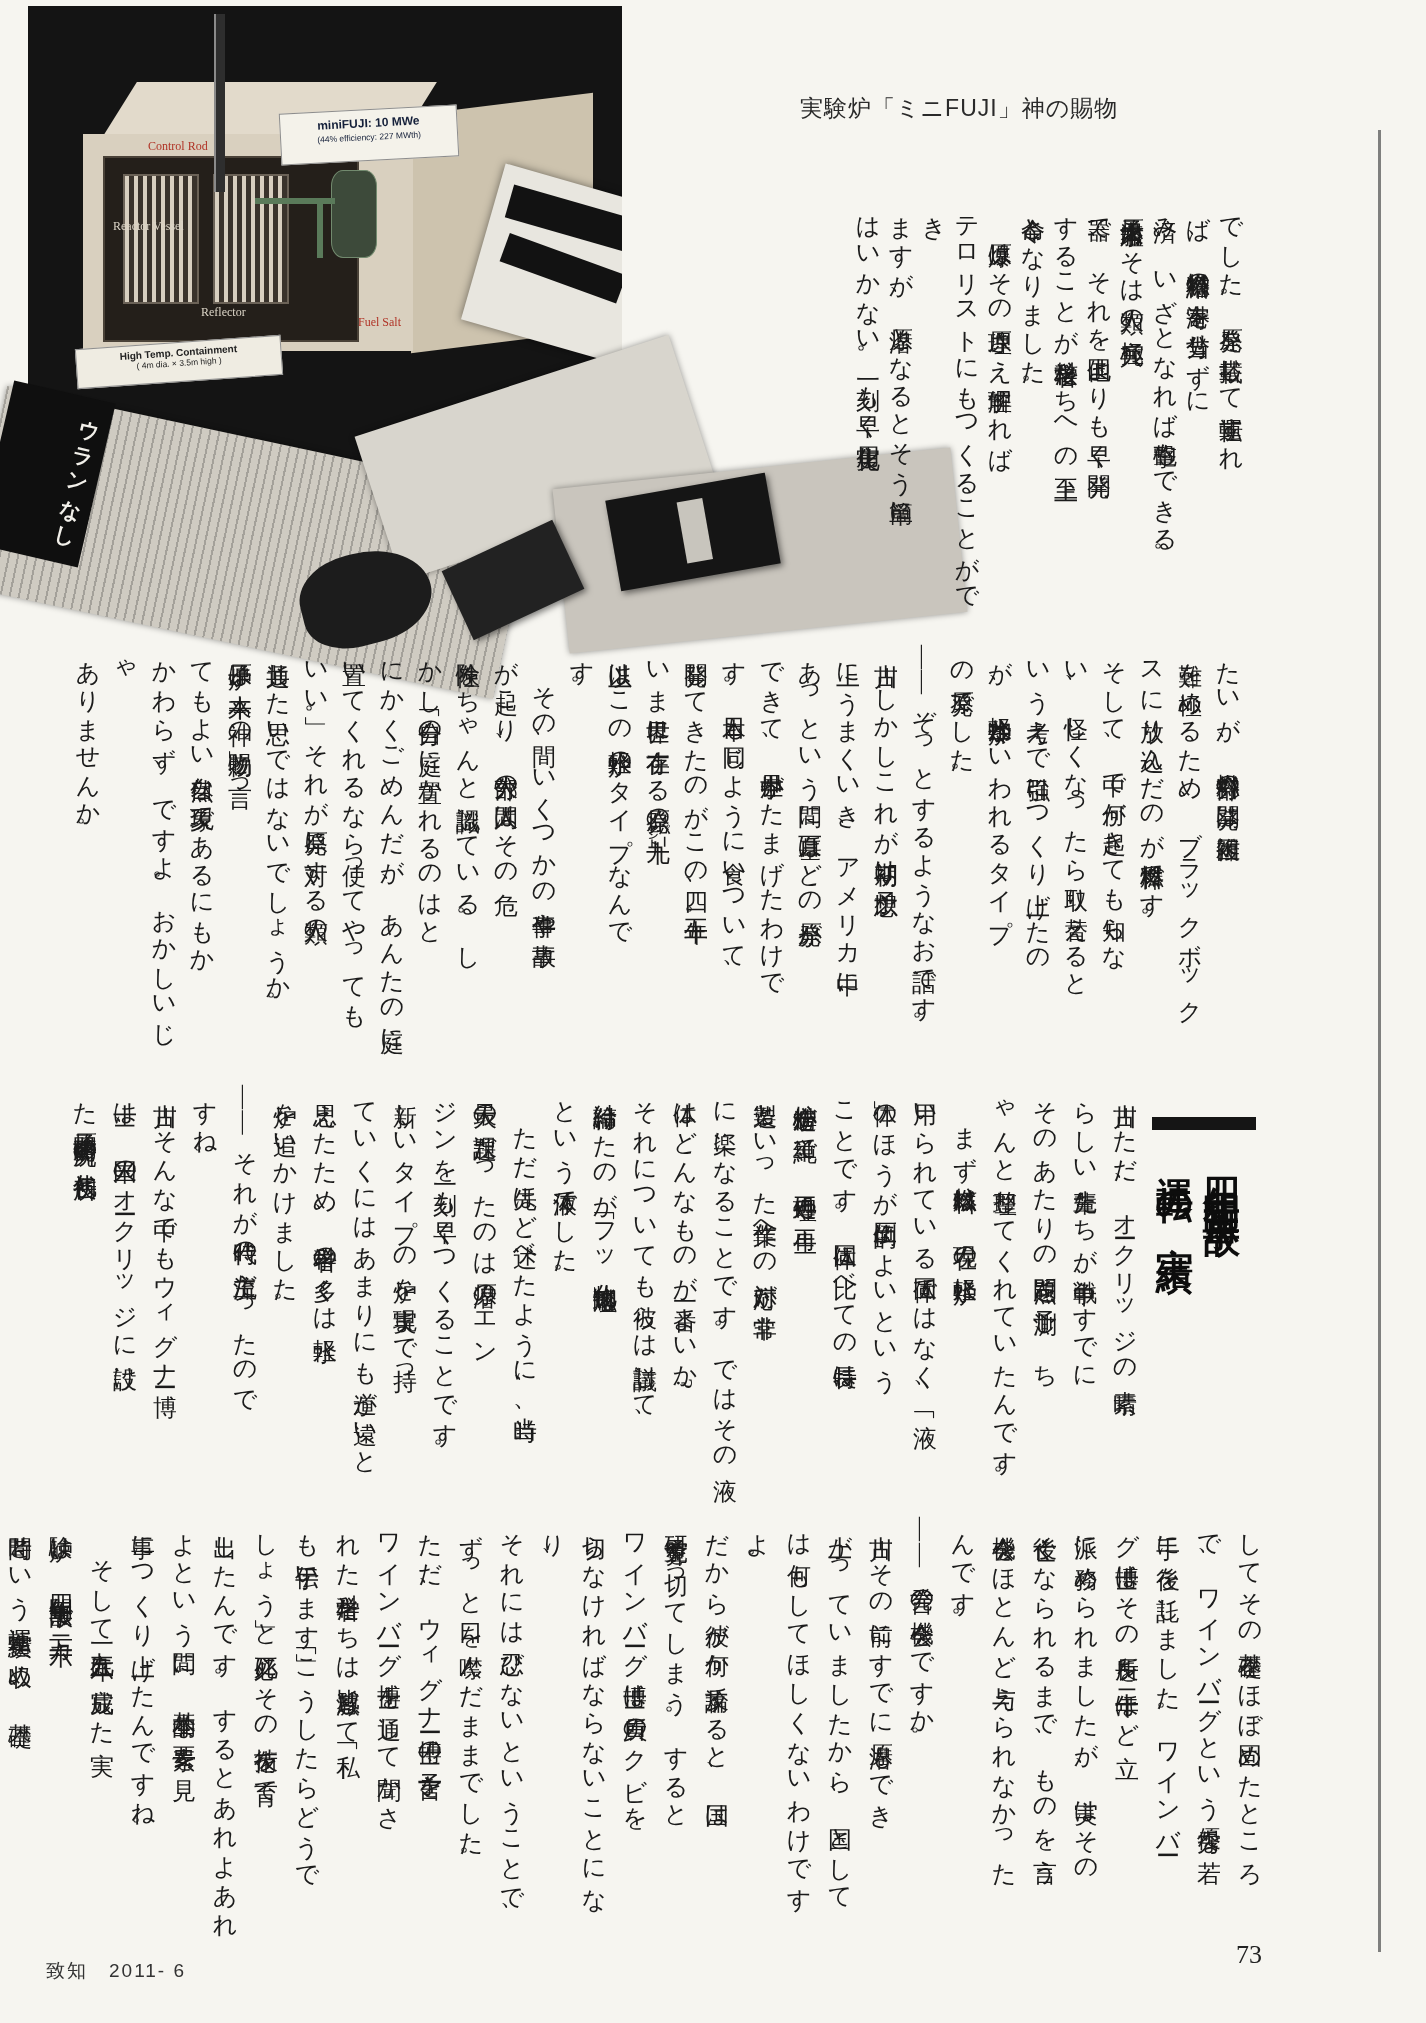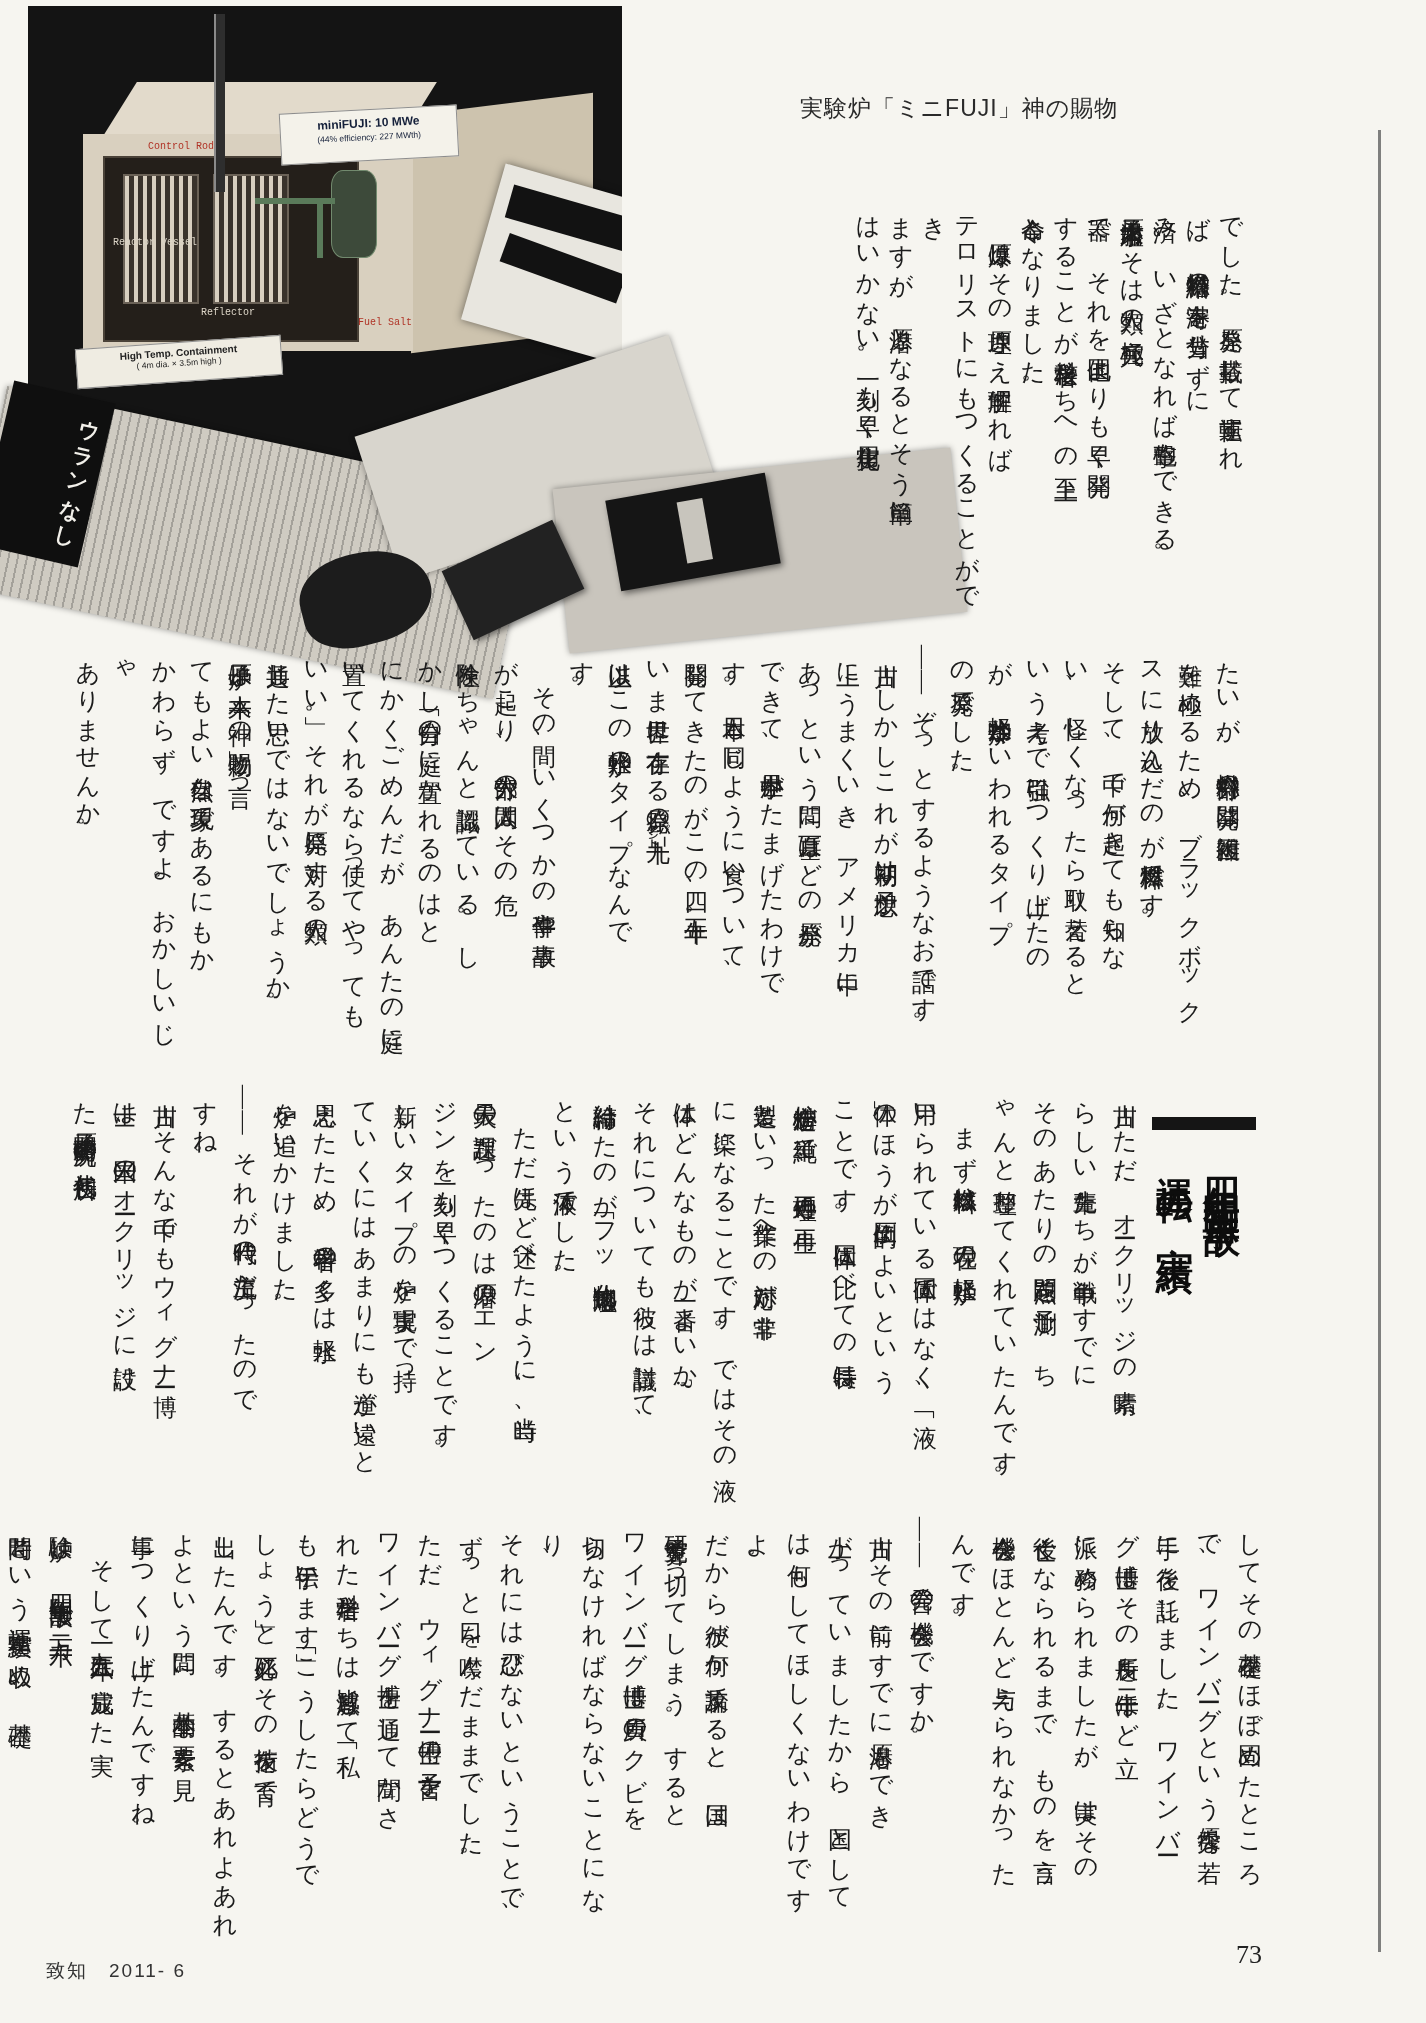--- a/index.html
+++ b/index.html
@@ -25,21 +25,21 @@
   .pipe{position:absolute;background:#5a7a5a;}
   .pole{position:absolute;left:186px;top:8px;width:9px;height:178px;background:#2e2e2e;border-left:2px solid #8a8a8a;}
   .plate{position:absolute;left:252px;top:103px;width:176px;height:50px;background:#f4f2ea;border:1px solid #8d8d8d;
          transform:rotate(-3deg);text-align:center;font-family:"Liberation Sans",sans-serif;color:#15203a;}
   .plate .t1{font-size:12px;font-weight:bold;margin-top:6px;}
   .plate .t2{font-size:8.5px;margin-top:2px;}
   .strip{position:absolute;left:48px;top:336px;width:204px;height:38px;background:#efece2;border:1px solid #909090;
          transform:rotate(-4deg);text-align:center;font-family:"Liberation Sans",sans-serif;color:#222;}
   .strip .t1{font-size:10px;font-weight:bold;margin-top:4px;}
   .strip .t2{font-size:8.5px;}
-  .mlabel{position:absolute;font-family:Liberation Mono, monospace;font-size:10px;line-height:9px;}
+  .mlabel{position:absolute;font-family:Liberation Serif, serif;font-size:12px;line-height:9px;}
   .red{color:#b03326;} .lt{color:#ddd6c8;}
   .paperstack{position:absolute;left:452px;top:178px;width:172px;height:162px;background:#e8e6df;transform:rotate(16deg);
               box-shadow:0 0 8px rgba(0,0,0,.5);}
   .bbar{position:absolute;background:#121212;}
   .headlineblk{position:absolute;left:-6px;top:390px;width:92px;height:152px;background:#0f0f0f;transform:rotate(13deg);
                color:#f2f0ea;writing-mode:vertical-rl;font-size:21px;font-weight:bold;letter-spacing:3px;
                padding:8px 6px;font-family:"Liberation Sans",sans-serif;}
   .book{position:absolute;background:#151515;box-shadow:2px 3px 6px rgba(0,0,0,.5);}
   .book .wline{position:absolute;background:#e8e4da;}
   .blob{position:absolute;left:300px;top:552px;width:132px;height:92px;background:#1c1c1c;border-radius:45% 55% 50% 40%;transform:rotate(-14deg);}
@@ -67,21 +67,21 @@
 <div class="photo">
   <div class="face-top"></div>
   <div class="face-right"></div>
   <div class="face-front"></div>
   <div class="interior">
     <div class="core c1"></div>
     <div class="core c2"></div>
     <div class="hx"></div>
     <div class="pipe" style="left:150px;top:40px;width:80px;height:6px;"></div>
     <div class="pipe" style="left:212px;top:40px;width:6px;height:60px;"></div>
-    <span class="mlabel lt" style="left:8px;top:80px;">Reactor Vessel</span>
+    <span class="mlabel lt" style="left:8px;top:64px;">Reactor Vessel</span>
     <span class="mlabel lt" style="left:96px;top:150px;">Reflector</span>
   </div>
   <div class="pole"></div>
   <span class="mlabel red" style="left:120px;top:136px;">Control Rod</span>
   <span class="mlabel red" style="left:306px;top:140px;">Heat Exchanger</span>
   <span class="mlabel red" style="left:330px;top:312px;">Fuel Salt</span>
   <div class="plate">
     <div class="t1">miniFUJI: 10 MWe</div>
     <div class="t2">(44% efficiency: 227 MWth)</div>
   </div>

